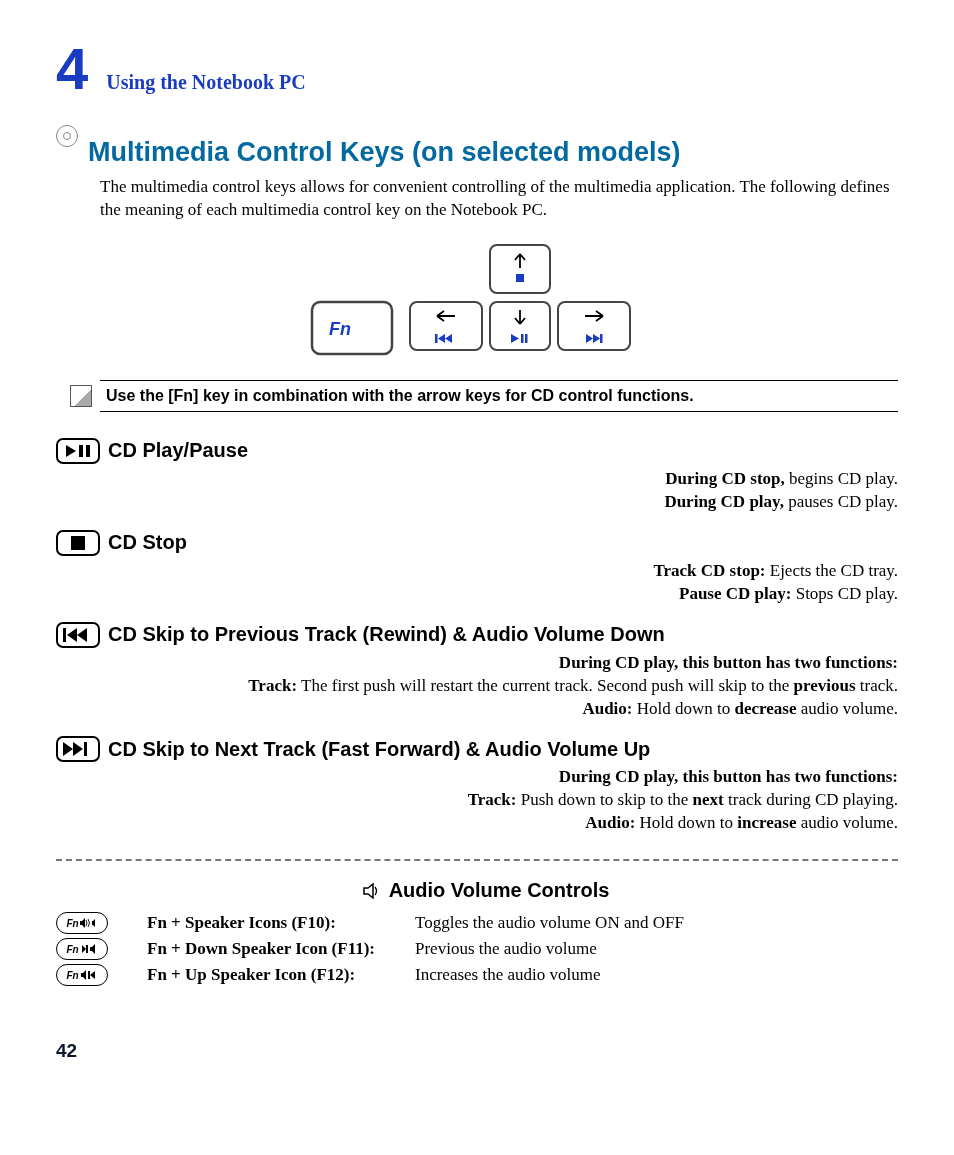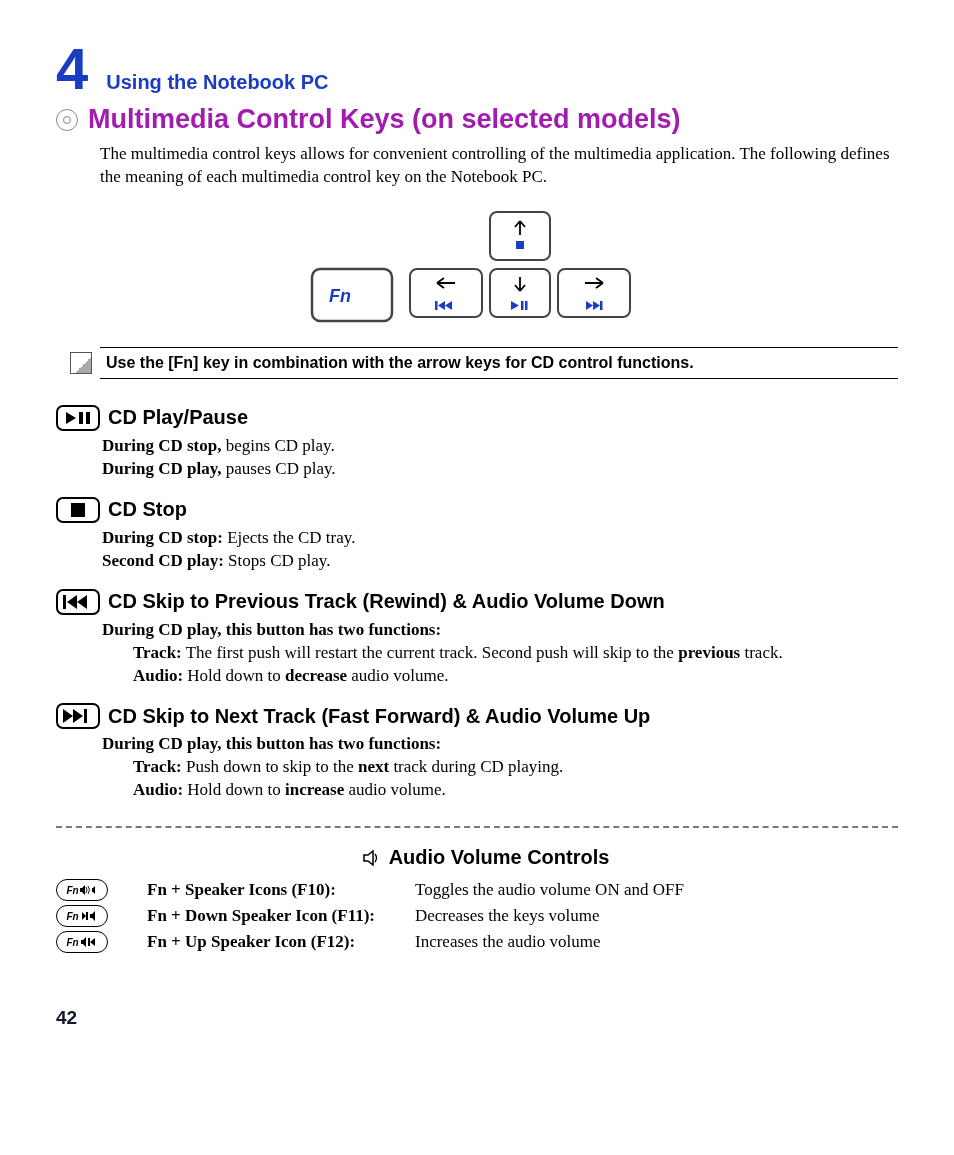--- a/index.html
+++ b/index.html
@@ -18,36 +18,37 @@
     margin-bottom: 2px;
   }
   .chapter-number {
     font-family: Arial, Helvetica, sans-serif;
     font-size: 58px;
     font-weight: bold;
     color: #1a3cc3;
     line-height: 1;
   }
   .chapter-title {
-    font-family: Liberation Sans, sans-serif;
+    font-family: Liberation Serif, serif;
     font-size: 20px;
     font-weight: bold;
     color: #1a3cc3;
   }
   .main-heading-row {
     display: flex;
     align-items: center;
     gap: 10px;
     margin-top: 6px;
   }
   .main-heading {
     font-family: Arial, Helvetica, sans-serif;
     font-size: 27px;
     font-weight: bold;
-    color: #a21caf;
+    color: #0369a1;
+    margin-top: 33px;
   }
   .disc-icon {
     width: 20px;
     height: 20px;
     border: 1.5px solid #888;
     border-radius: 50%;
     display:inline-flex;
     align-items:center;
     justify-content:center;
     flex-shrink:0;
@@ -88,20 +89,21 @@
     background:
       linear-gradient(135deg, #fff 60%, #aaa 60%);
   }
   .note-text {
     font-family: Arial, Helvetica, sans-serif;
     font-size: 16px;
     font-weight: bold;
   }
   .section {
     margin: 8px 0 16px 0;
+    text-align: right;
   }
   .section-head {
     display:flex;
     align-items:center;
     gap:8px;
   }
   .section-icon {
     width: 40px;
     height: 22px;
     border: 2px solid #000;
@@ -259,22 +261,22 @@
 <div class="section">
   <div class="section-head">
     <span class="section-icon">
       <svg width="14" height="14">
           <rect x="0" y="0" width="14" height="14" fill="#000"></rect>
         </svg>
     </span>
     <span class="section-title">CD Stop</span>
   </div>
   <div class="section-body">
-    <div><b>During CD stop:</b><span> Ejects the CD tray.</span></div>
-    <div><b>Second CD play:</b><span> Stops CD play.</span></div>
+    <div><b>Track CD stop:</b><span> Ejects the CD tray.</span></div>
+    <div><b>Pause CD play:</b><span> Stops CD play.</span></div>
   </div>
 </div>
 
 <div class="section">
   <div class="section-head">
     <span class="section-icon">
       <svg width="30" height="14">
           <rect x="0" y="0" width="3" height="14" fill="#000"></rect>
           <polygon points="4,7 14,0 14,14" fill="#000"></polygon>
           <polygon points="14,7 24,0 24,14" fill="#000"></polygon>
@@ -335,21 +337,21 @@
   <div class="audio-row">
     <span class="fn-key">
         <i>Fn</i>
       <svg width="18" height="12">
           <polygon points="2,2 6,6 2,10" fill="#000"></polygon>
           <rect x="6" y="2" width="2" height="8" fill="#000"></rect>
           <polygon points="10,4 12,4 15,1 15,11 12,8 10,8" fill="#000"></polygon>
         </svg>
     </span>
     <span class="audio-label">Fn + Down Speaker Icon (F11):</span>
-    <span>Decreases the keys volume</span>
+    <span>Previous the audio volume</span>
   </div>
   <div class="audio-row">
     <span class="fn-key">
         <i>Fn</i>
       <svg width="18" height="12">
           <polygon points="1,4 3,4 6,1 6,11 3,8 1,8" fill="#000"></polygon>
           <rect x="8" y="2" width="2" height="8" fill="#000"></rect>
           <polygon points="10,6 15,2 15,10" fill="#000"></polygon>
         </svg>
     </span>

